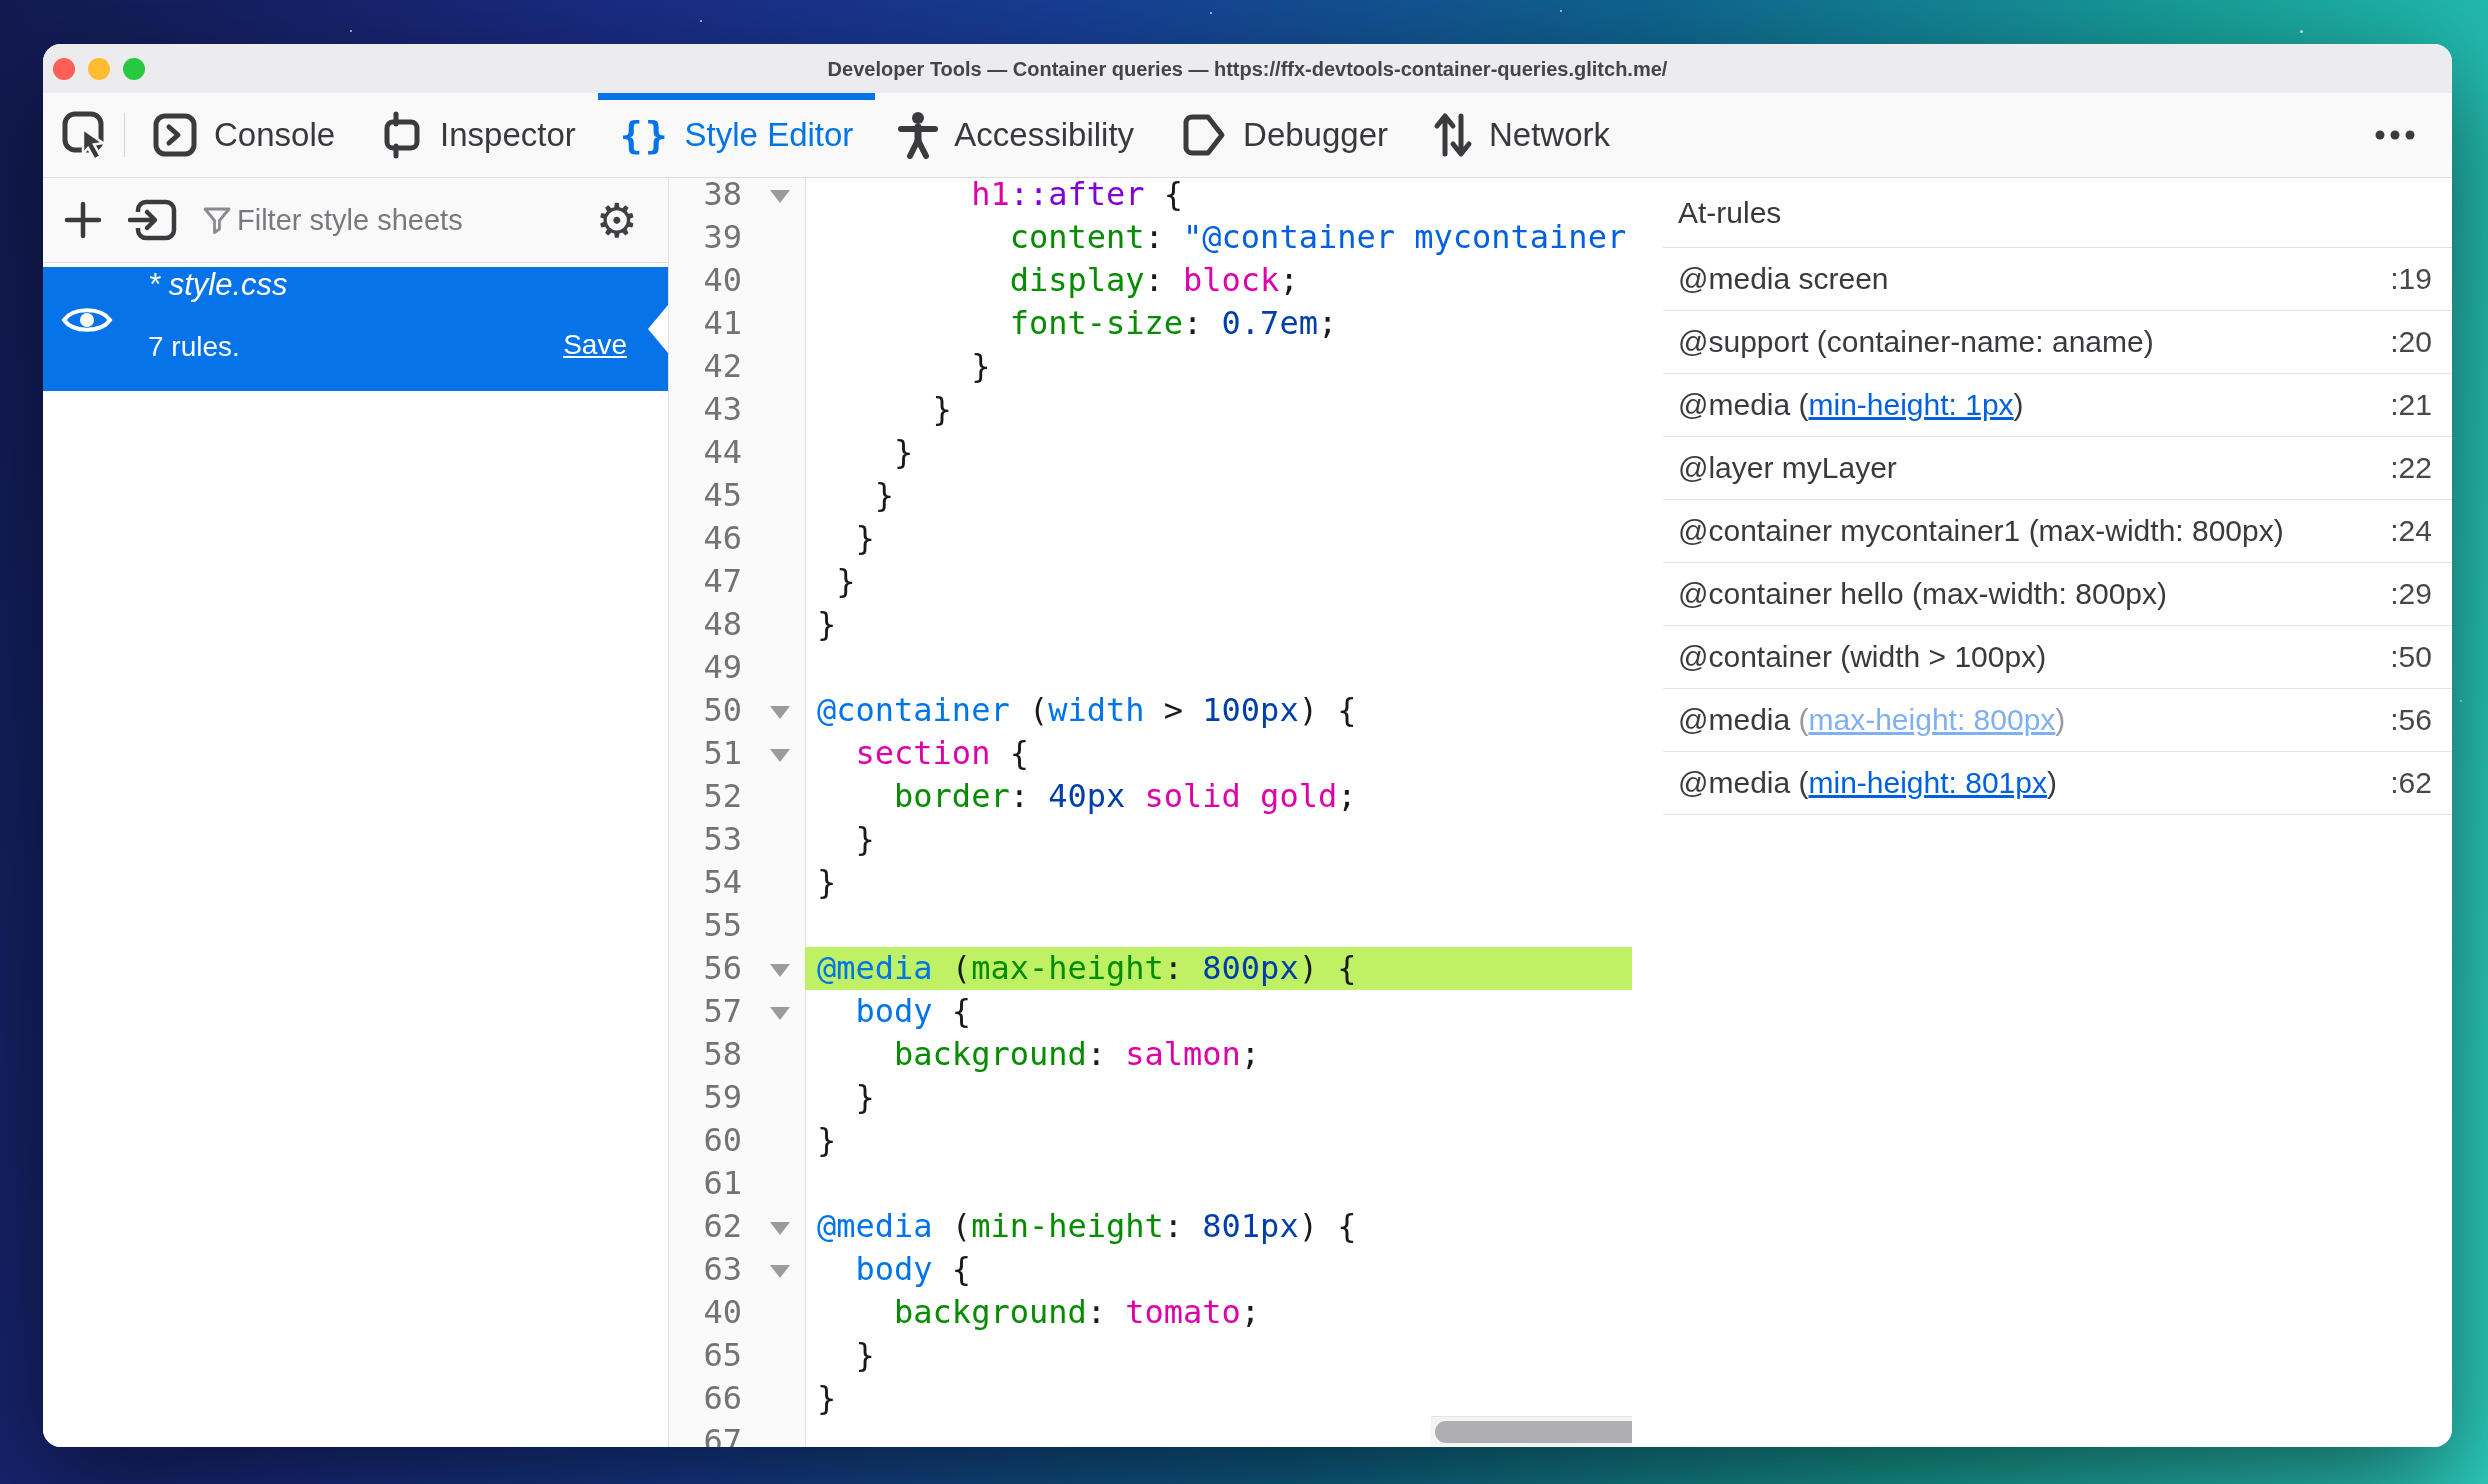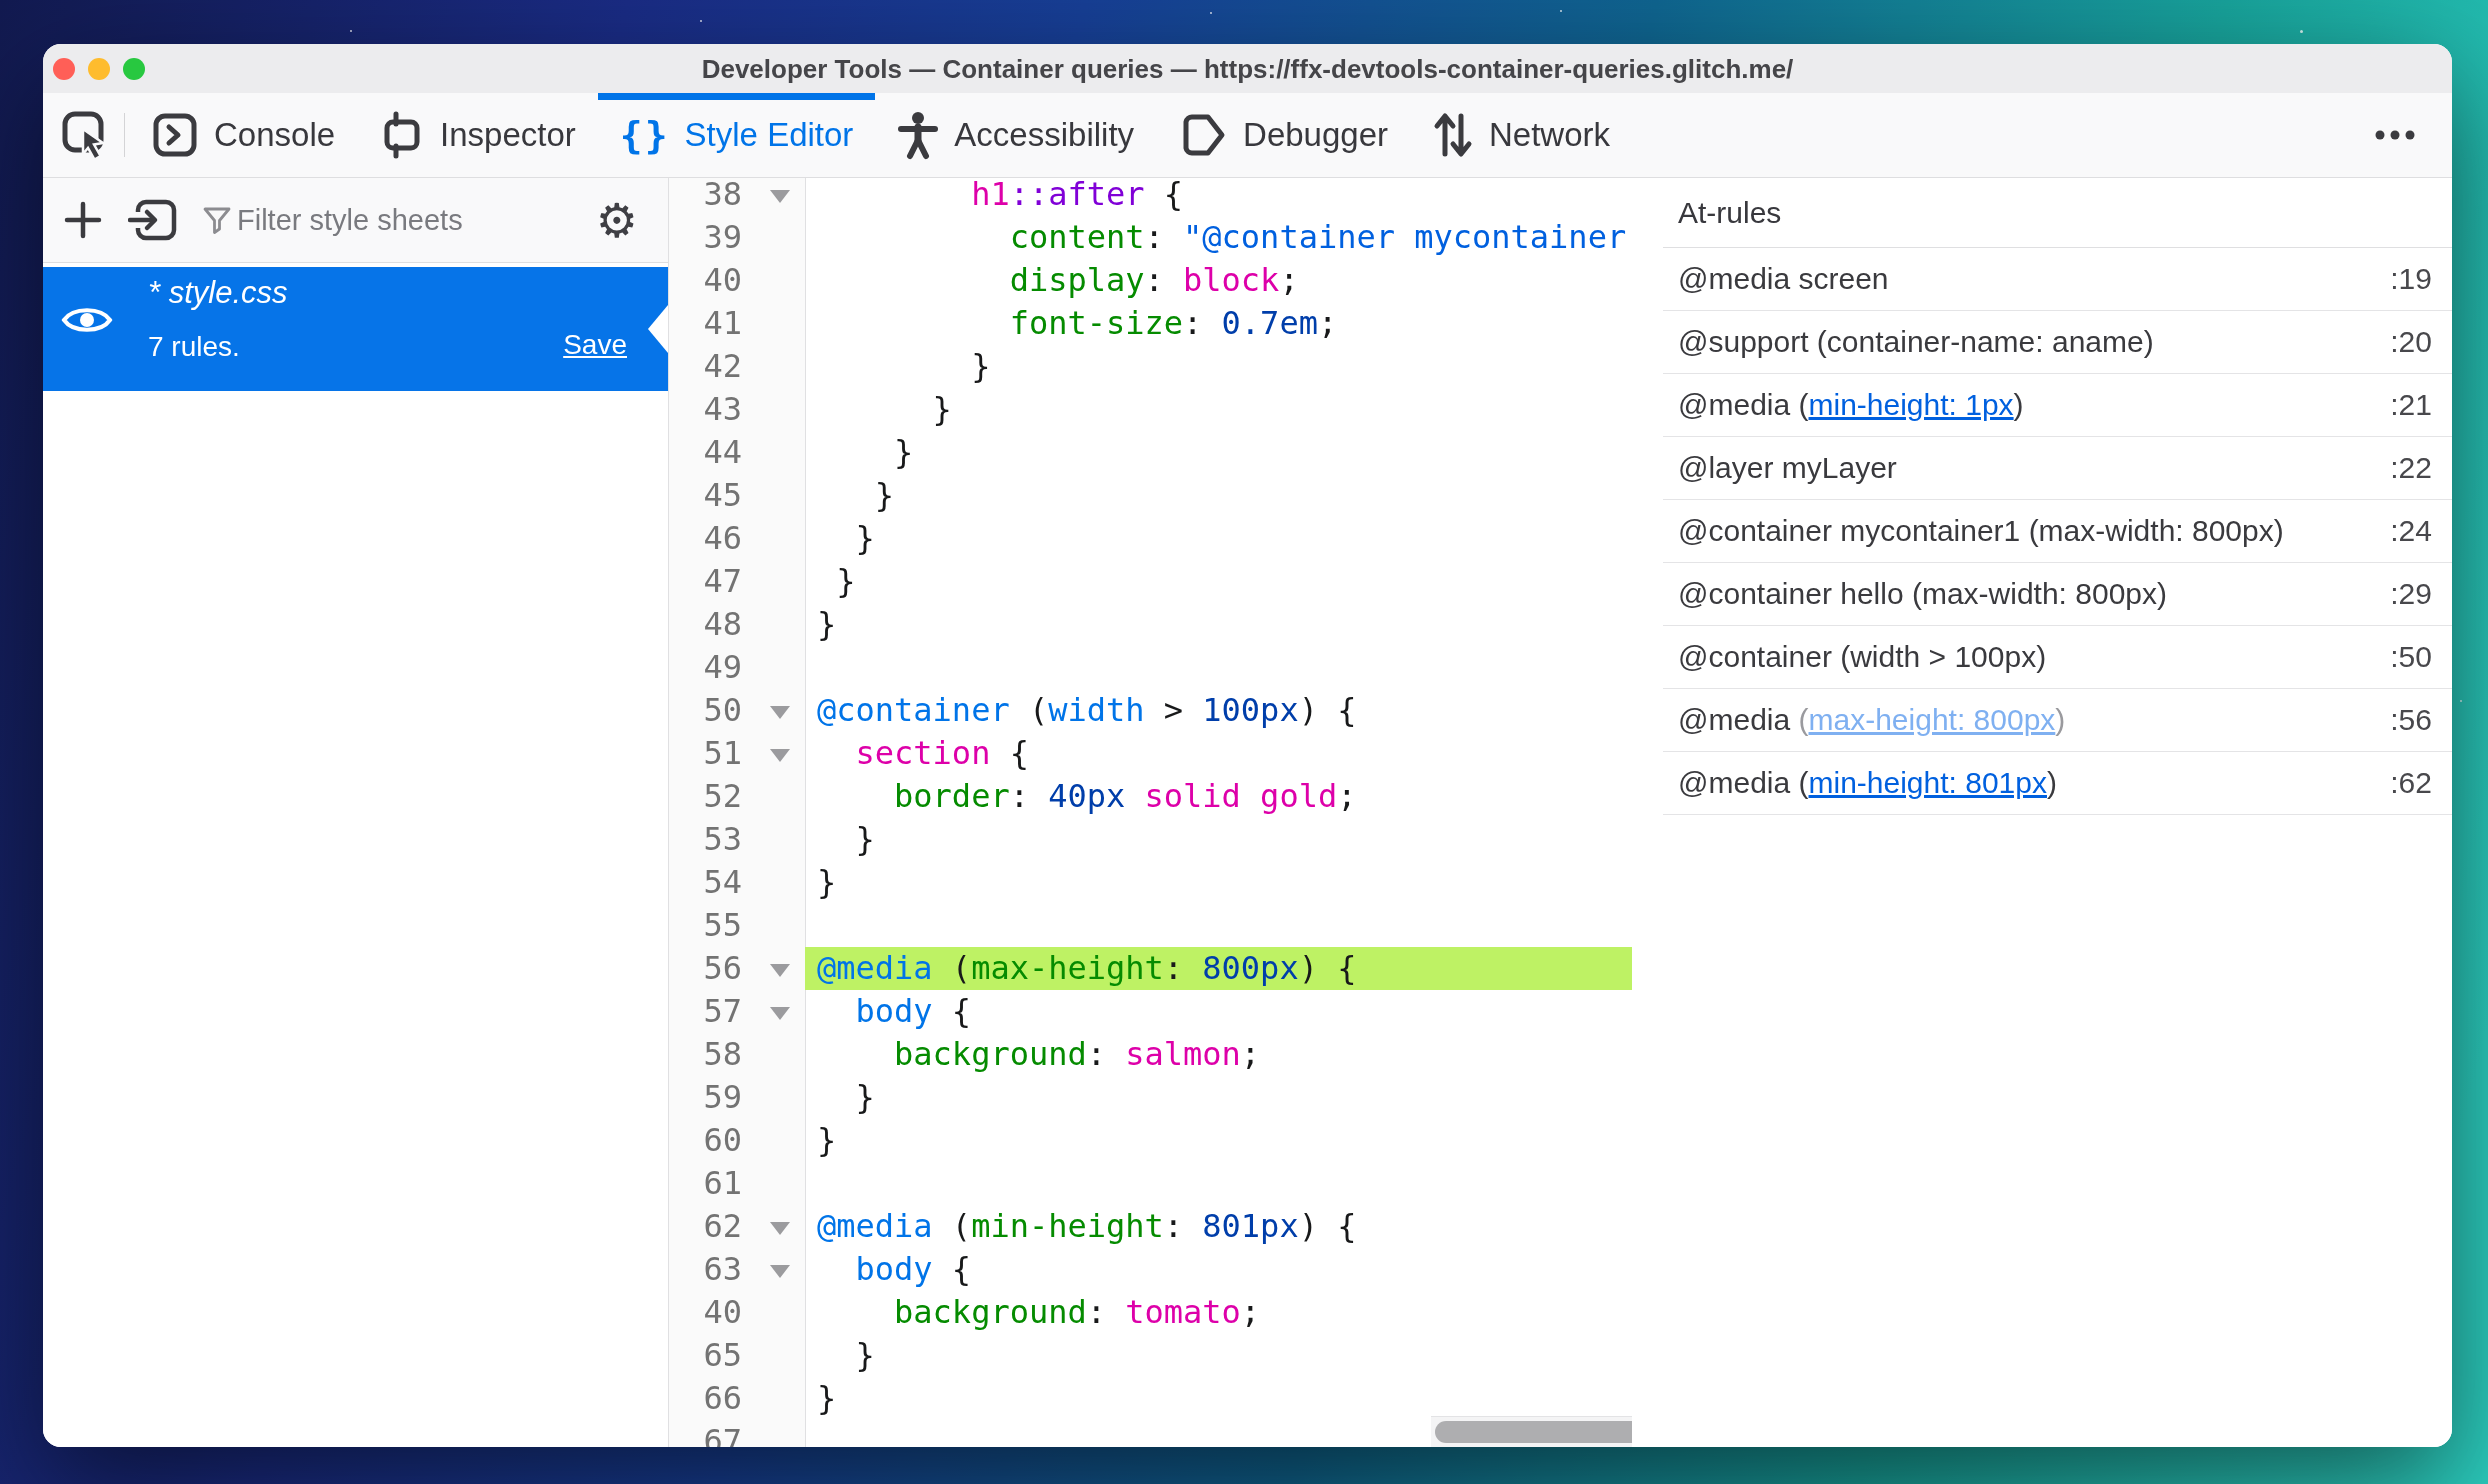--- a/index.html
+++ b/index.html
@@ -10,21 +10,21 @@
     box-shadow:none;}
   .star{position:absolute;background:#fff;border-radius:50%;}
   
   .w{position:absolute;left:43px;top:44px;width:2409px;height:1403px;background:#fff;
     border-radius:18px;overflow:hidden;box-shadow:0 40px 110px rgba(0,0,0,.55);}
   .titlebar{position:absolute;left:0;top:0;width:100%;height:49px;background:#ececee;
     border-bottom:1px solid #d9d9db;}
   .traffic{position:absolute;left:10px;top:0;height:49px;display:flex;align-items:center;gap:13px;}
   .light{width:22px;height:22px;border-radius:50%;display:inline-block;}
   .title{position:absolute;left:0;right:0;top:0;height:49px;line-height:51px;text-align:center;
-    font-size:26px;font-weight:600;color:#454549;white-space:nowrap;}
+    font-size:20px;font-weight:600;color:#454549;white-space:nowrap;}
   
   .toolbar{position:absolute;left:0;top:49px;width:100%;height:84px;background:#f9f9fa;
     border-bottom:1px solid #dedee0;display:flex;align-items:center;}
   .picker{margin-left:11px;width:64px;height:62px;display:flex;align-items:center;justify-content:center;
     background:none;border:none;padding:0;}
   .tb-divider{width:1px;height:44px;background:#d4d4d6;margin:0 0 0 6px;}
   .tabs{display:flex;height:100%;align-items:stretch;margin-left:4px;}
   .tab{position:relative;display:flex;align-items:center;gap:15px;padding:0 22px;
     font-size:33px;color:#38383d;white-space:nowrap;}
   .tab.active{color:#0074e8;}
@@ -36,21 +36,21 @@
   .content{position:absolute;left:0;top:134px;right:0;bottom:0;}
   
   .sidebar{position:absolute;left:0;top:0;width:625px;bottom:0;background:#fff;border-right:1px solid #e0e0e2;}
   .side-toolbar{position:absolute;left:0;top:0;width:100%;height:84px;background:#f9f9fa;
     border-bottom:1px solid #dedee0;display:flex;align-items:center;}
   .sbtn{background:none;border:none;padding:0;display:flex;align-items:center;justify-content:center;}
   .filterbox{display:flex;align-items:center;gap:4px;margin-left:22px;font-size:29px;color:#797a7f;}
   .gearbtn{margin-left:auto;margin-right:30px;font-size:47px;color:#3f3f44;line-height:1;}
   .sheet-item{position:absolute;left:0;top:89px;width:100%;height:124px;background:#0674e8;color:#fff;}
   .eye{position:absolute;left:18px;top:36px;}
-  .sheet-name{position:absolute;left:105px;top:8px;font-style:italic;font-size:31px;}
+  .sheet-name{position:absolute;left:105px;top:0;font-style:italic;font-size:31px;}
   .sheet-rules{position:absolute;left:105px;top:64px;font-size:28px;}
   .sheet-save{position:absolute;right:41px;top:62px;font-size:28px;text-decoration:underline;color:#fff;}
   .notch{position:absolute;right:0;top:38px;width:0;height:0;
     border-top:24px solid transparent;border-bottom:24px solid transparent;border-right:20px solid #fff;}
   
   .editor{position:absolute;left:626px;top:0;width:963px;bottom:0;background:#fff;overflow:hidden;}
   .gutter-bg{position:absolute;left:0;top:0;width:136px;bottom:0;background:#fafafa;border-right:1px solid #e0e0e2;}
   .lines{position:absolute;left:0;top:-5px;right:0;}
   .line{position:relative;height:43px;display:flex;}
   .gut{width:136px;flex:none;position:relative;}

